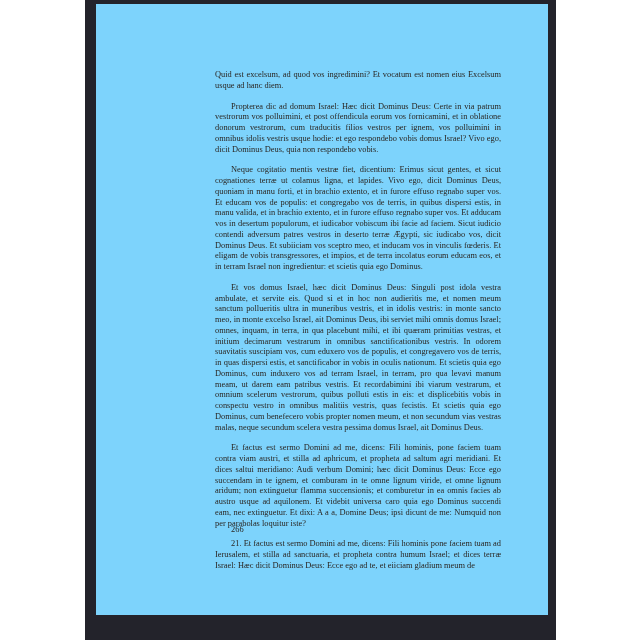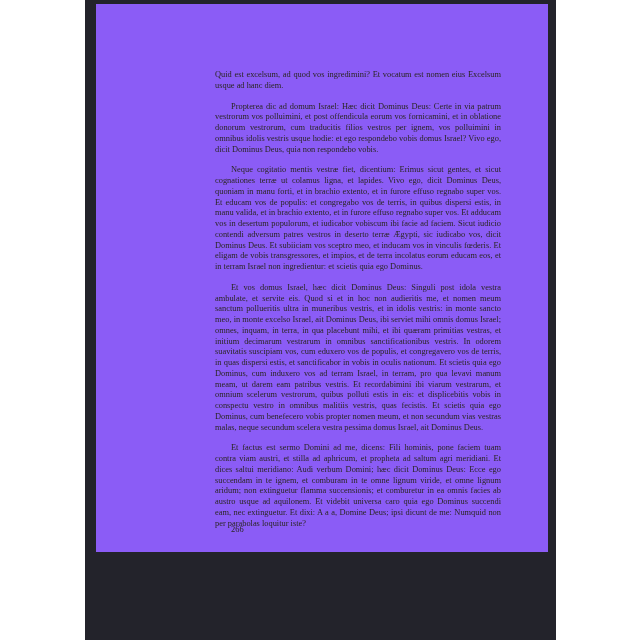--- a/index.html
+++ b/index.html
@@ -1,18 +1,18 @@
 <!DOCTYPE html>
 <html><head>
 <meta charset="utf-8">
 <style>
   html, body { margin:0; padding:0; }
   body { width:640px; height:640px; background:#ffffff; position:relative; overflow:hidden; }
   .frame { position:absolute; left:85px; top:0; width:471px; height:640px; background:#23232b; }
-  .paper { position:absolute; left:96px; top:4px; width:452px; height:548px; background:#8b5cf6; }
+  .paper { position:absolute; left:96px; top:4px; width:452px; height:611px; background:#7dd3fc; }
   .text-block {
     position:absolute; left:119px; top:66px; width:286px;
     font-family:"Liberation Serif", "DejaVu Serif", serif;
     font-size:8.4px; line-height:10.75px; color:#2a2622;
     text-align:justify; hyphens:manual;
   }
   .para { margin:0; }
   .indent { text-indent:16px;margin-top:10px; }
   .gap { margin-top:10px; }
   .folio {
@@ -25,15 +25,16 @@
 <body>
 
 <div class="frame"></div>
 <div class="paper">
   <div class="text-block">
     <p class="para">Quid est excelsum, ad quod vos ingredimini? Et vocatum est nomen eius Excelsum usque ad hanc diem.</p>
     <p class="para indent">Propterea dic ad domum Israel: Hæc dicit Dominus Deus: Certe in via patrum vestrorum vos polluimini, et post offendicula eorum vos fornicamini, et in oblatione donorum vestrorum, cum traducitis filios vestros per ignem, vos polluimini in omnibus idolis vestris usque hodie: et ego respondebo vobis domus Israel? Vivo ego, dicit Dominus Deus, quia non respondebo vobis.</p>
     <p class="para indent">Neque cogitatio mentis vestræ fiet, dicentium: Erimus sicut gentes, et sicut cognationes terræ ut colamus ligna, et lapides. Vivo ego, dicit Dominus Deus, quoniam in manu forti, et in brachio extento, et in furore effuso regnabo super vos. Et educam vos de populis: et congregabo vos de terris, in quibus dispersi estis, in manu valida, et in brachio extento, et in furore effuso regnabo super vos. Et adducam vos in desertum populorum, et iudicabor vobiscum ibi facie ad faciem. Sicut iudicio contendi adversum patres vestros in deserto terræ Ægypti, sic iudicabo vos, dicit Dominus Deus. Et subiiciam vos sceptro meo, et inducam vos in vinculis fœderis. Et eligam de vobis transgressores, et impios, et de terra incolatus eorum educam eos, et in terram Israel non ingredientur: et scietis quia ego Dominus.</p>
     <p class="para indent">Et vos domus Israel, hæc dicit Dominus Deus: Singuli post idola vestra ambulate, et servite eis. Quod si et in hoc non audieritis me, et nomen meum sanctum pollueritis ultra in muneribus vestris, et in idolis vestris: in monte sancto meo, in monte excelso Israel, ait Dominus Deus, ibi serviet mihi omnis domus Israel; omnes, inquam, in terra, in qua placebunt mihi, et ibi quæram primitias vestras, et initium decimarum vestrarum in omnibus sanctificationibus vestris. In odorem suavitatis suscipiam vos, cum eduxero vos de populis, et congregavero vos de terris, in quas dispersi estis, et sanctificabor in vobis in oculis nationum. Et scietis quia ego Dominus, cum induxero vos ad terram Israel, in terram, pro qua levavi manum meam, ut darem eam patribus vestris. Et recordabimini ibi viarum vestrarum, et omnium scelerum vestrorum, quibus polluti estis in eis: et displicebitis vobis in conspectu vestro in omnibus malitiis vestris, quas fecistis. Et scietis quia ego Dominus, cum benefecero vobis propter nomen meum, et non secundum vias vestras malas, neque secundum scelera vestra pessima domus Israel, ait Dominus Deus.</p>
     <p class="para indent">Et factus est sermo Domini ad me, dicens: Fili hominis, pone faciem tuam contra viam austri, et stilla ad aphricum, et propheta ad saltum agri meridiani. Et dices saltui meridiano: Audi verbum Domini; hæc dicit Dominus Deus: Ecce ego succendam in te ignem, et comburam in te omne lignum viride, et omne lignum aridum; non extinguetur flamma succensionis; et comburetur in ea omnis facies ab austro usque ad aquilonem. Et videbit universa caro quia ego Dominus succendi eam, nec extinguetur. Et dixi: A a a, Domine Deus; ipsi dicunt de me: Numquid non per parabolas loquitur iste?</p>
+    <p class="para indent gap">21. Et factus est sermo Domini ad me, dicens: Fili hominis pone faciem tuam ad Ierusalem, et stilla ad sanctuaria, et propheta contra humum Israel; et dices terræ Israel: Hæc dicit Dominus Deus: Ecce ego ad te, et eiiciam gladium meum de</p>
   </div>
   <div class="folio">266</div>
 </div>
 
 </body></html>

